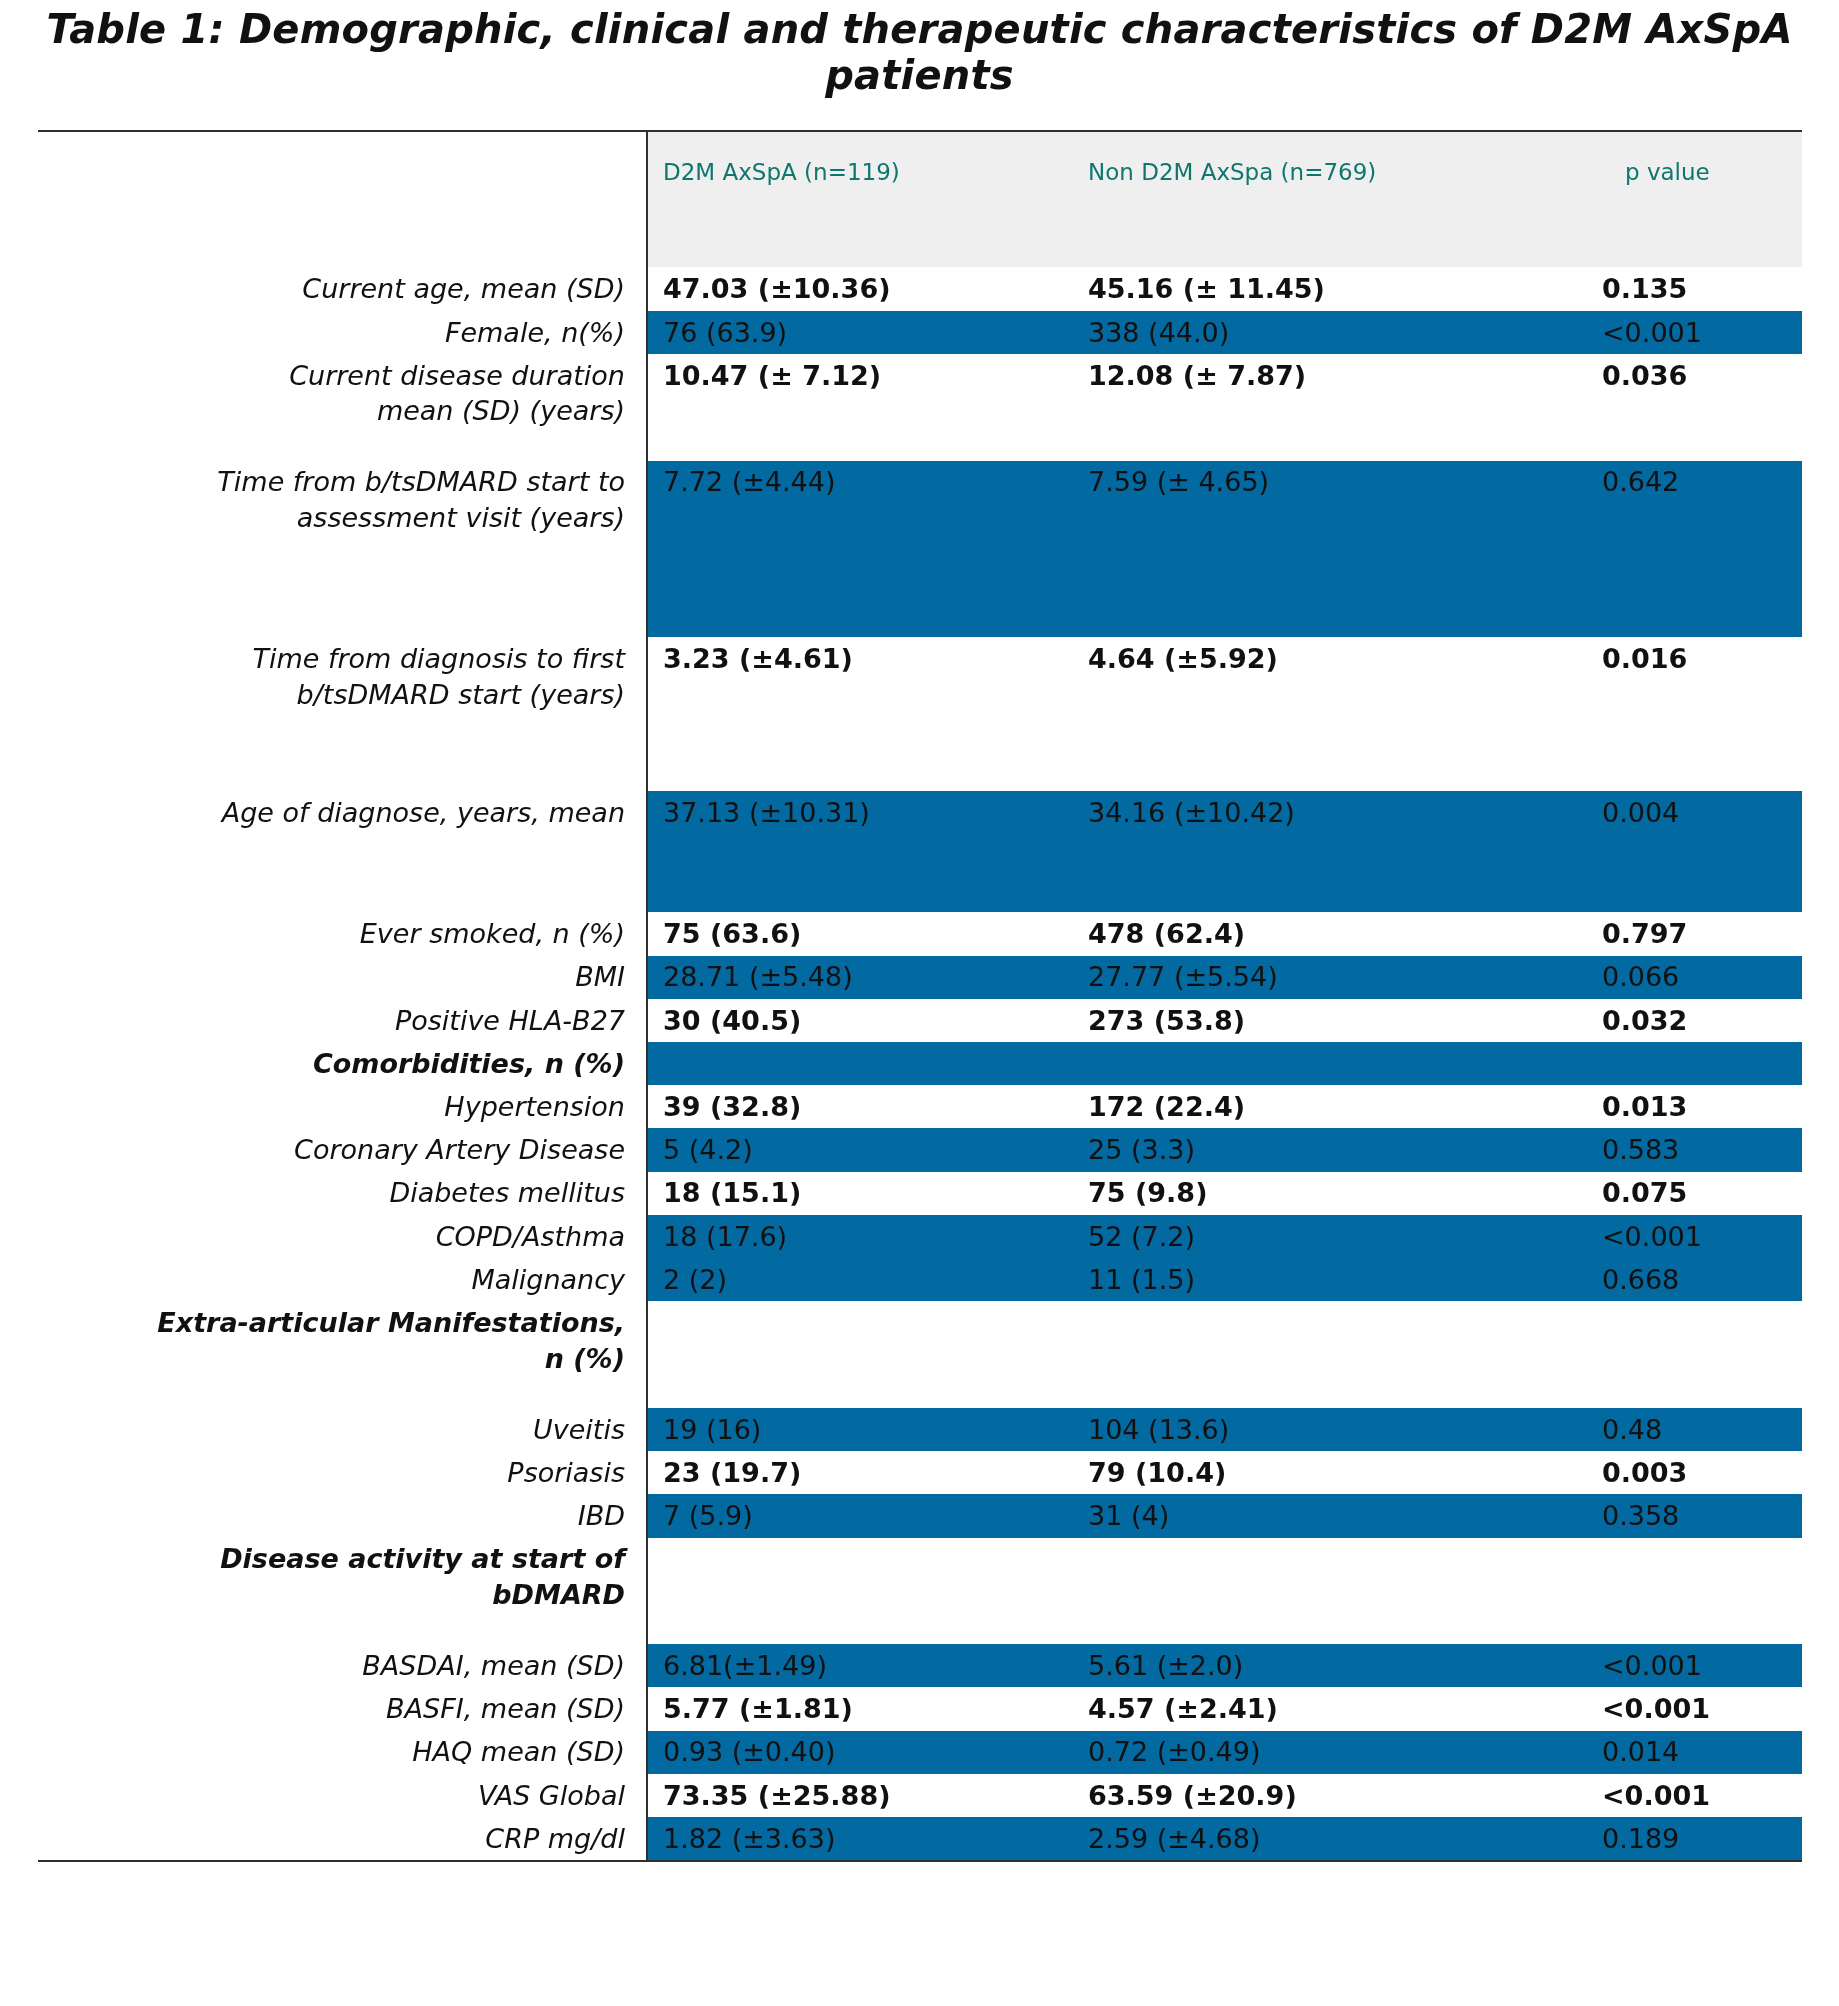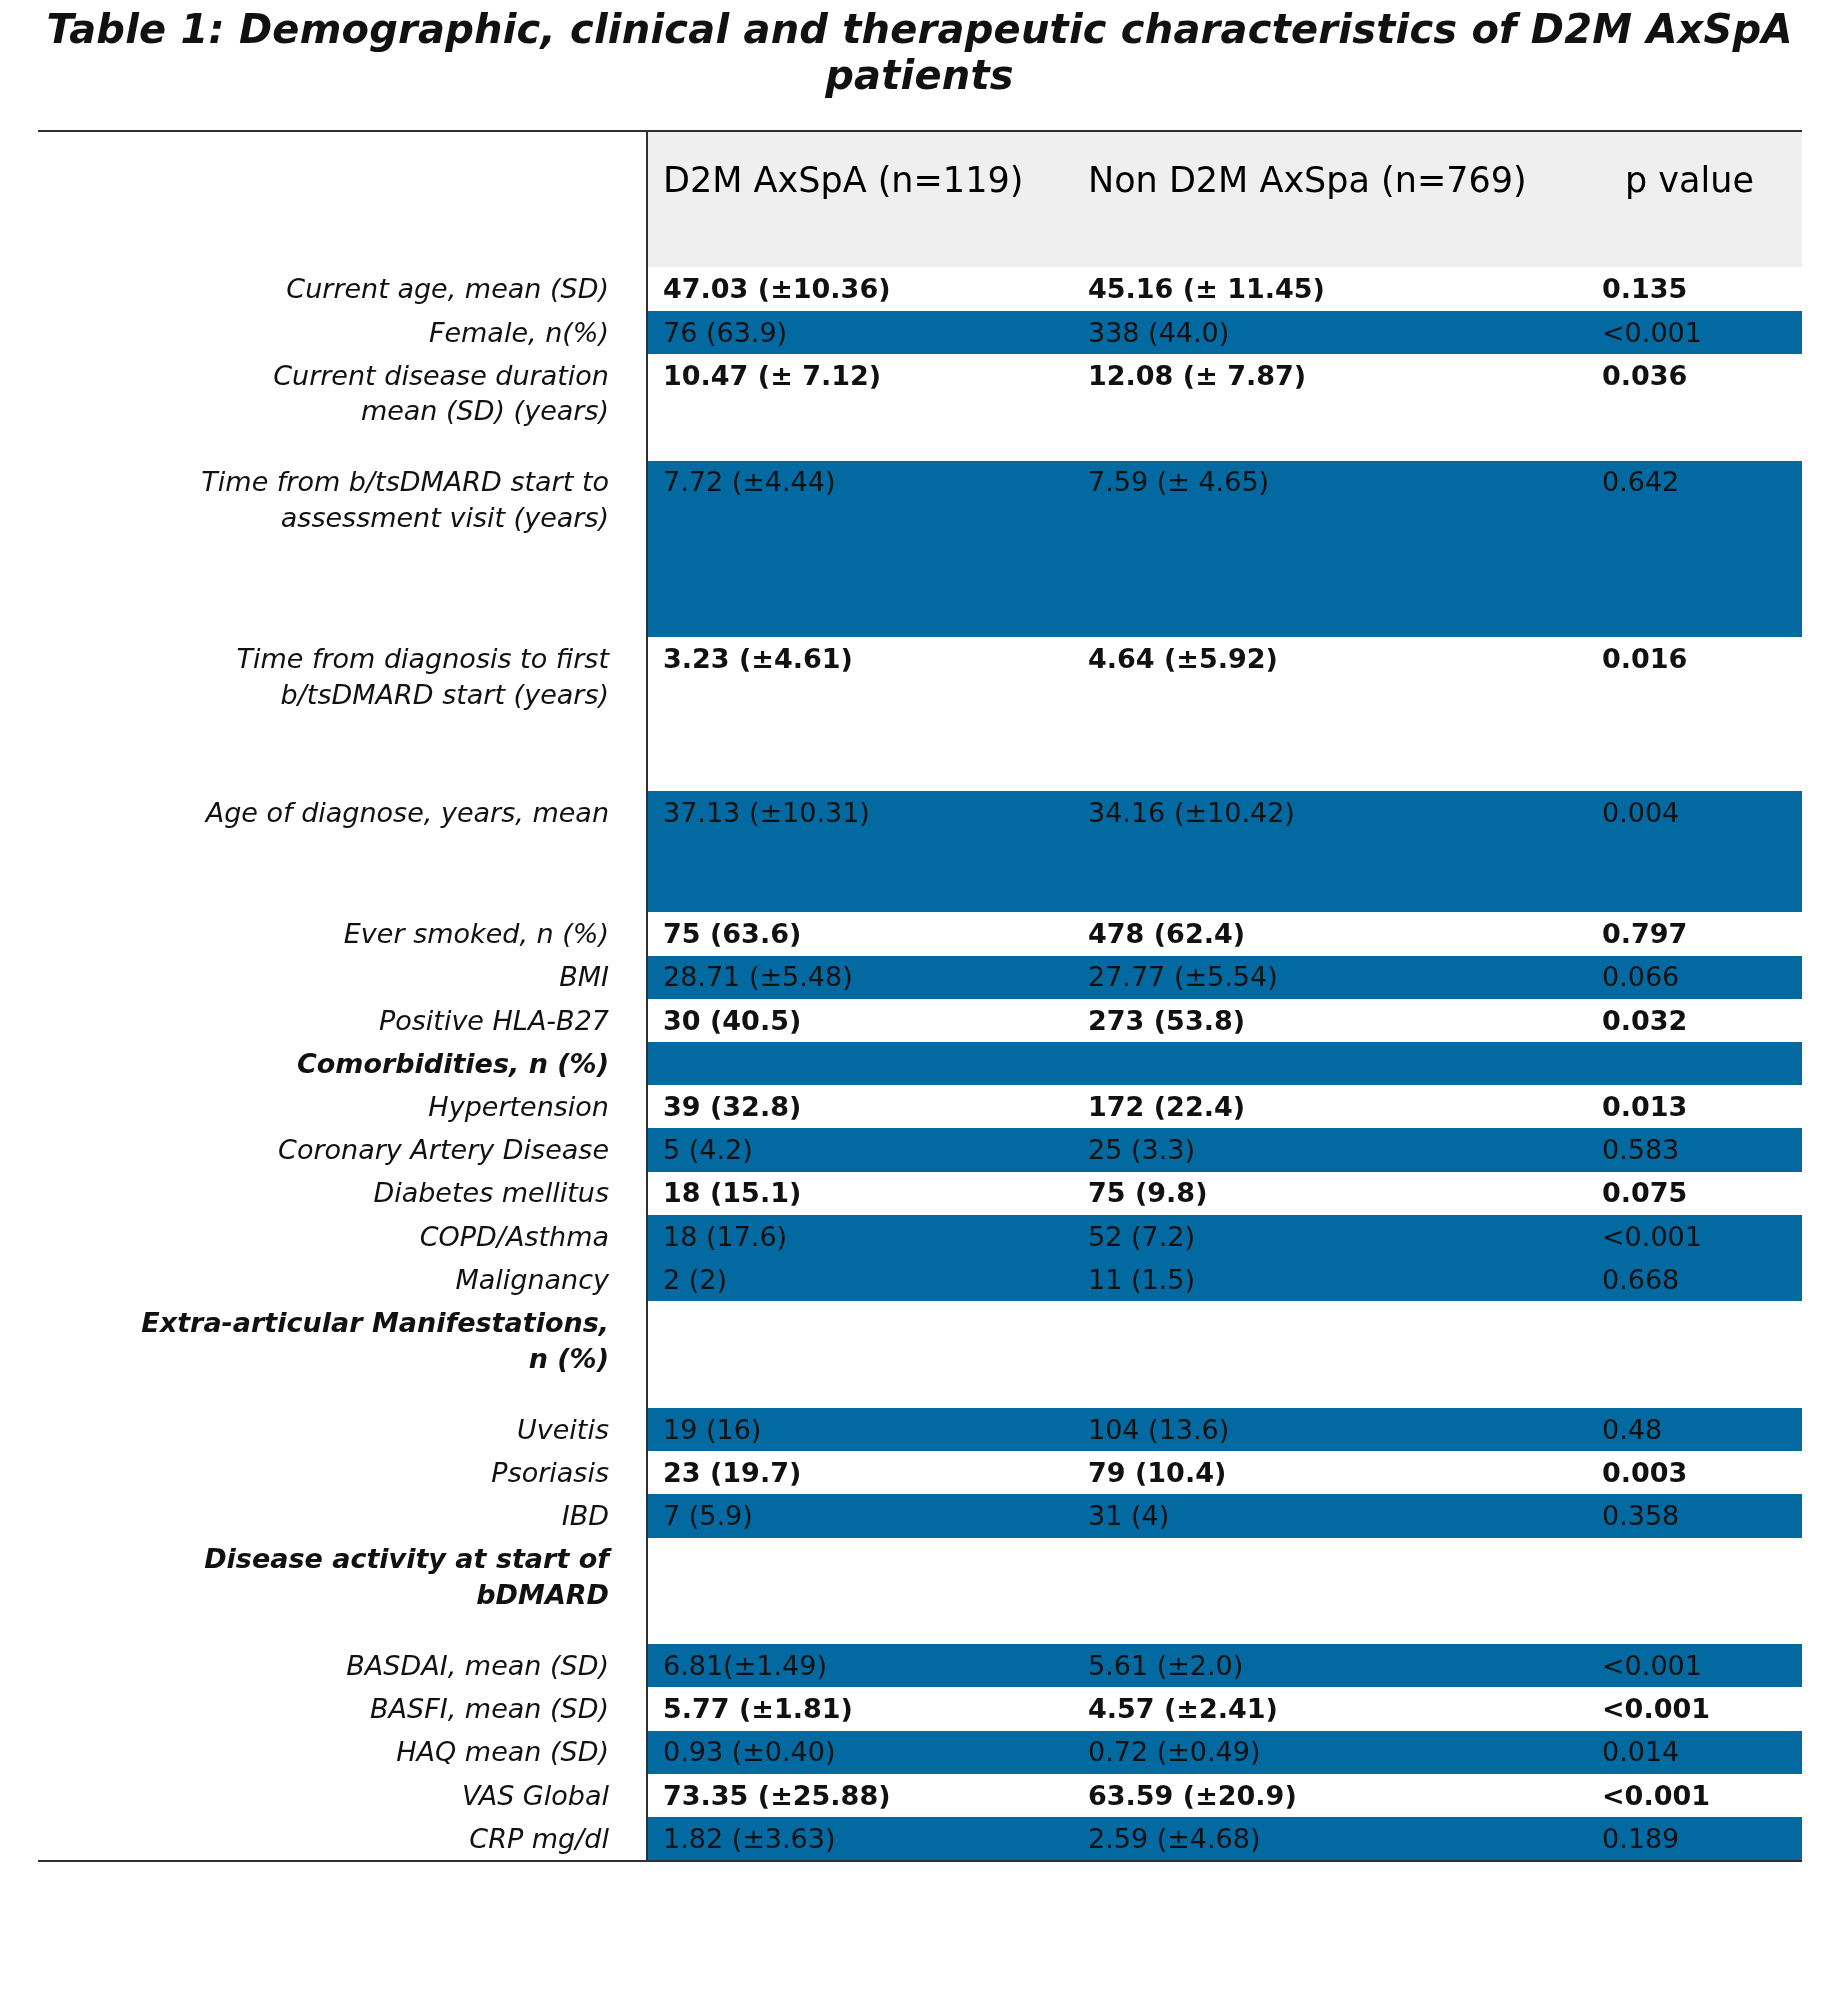--- a/index.html
+++ b/index.html
@@ -49,38 +49,38 @@
   }
   td {
     padding: 3.8px 0 3.8px 0;
     font-size: 27px;
     vertical-align: top;
     line-height: 1.32;
   }
   td.rowlabel {
     text-align: right;
     font-style: italic;
-    padding-right: 37px;
+    padding-right: 21px;
     border-right: 2.9px solid #2f2f2f;
     background: #ffffff;
     color: #111111;
     white-space: pre-line;
   }
   td.rowlabel.bold {
     font-weight: bold;
   }
   td.val {
     padding-left: 15px;
     color: #111111;
   }
   td.headcell {
     padding-left: 15px;
     font-style: normal;
-    font-size: 35px;
-    color: #000000;
+    font-size: 23px;
+    color: #0f766e;
   }
   td.headcell.pval {
     padding-left: 38px;
   }
   tr.shade td.val { background: #0369a1; }
   tr.plain td.val { background: #ffffff; font-weight: bold; }
 
   .bottom-rule {
     border-bottom: 2.9px solid #2f2f2f;
   }

